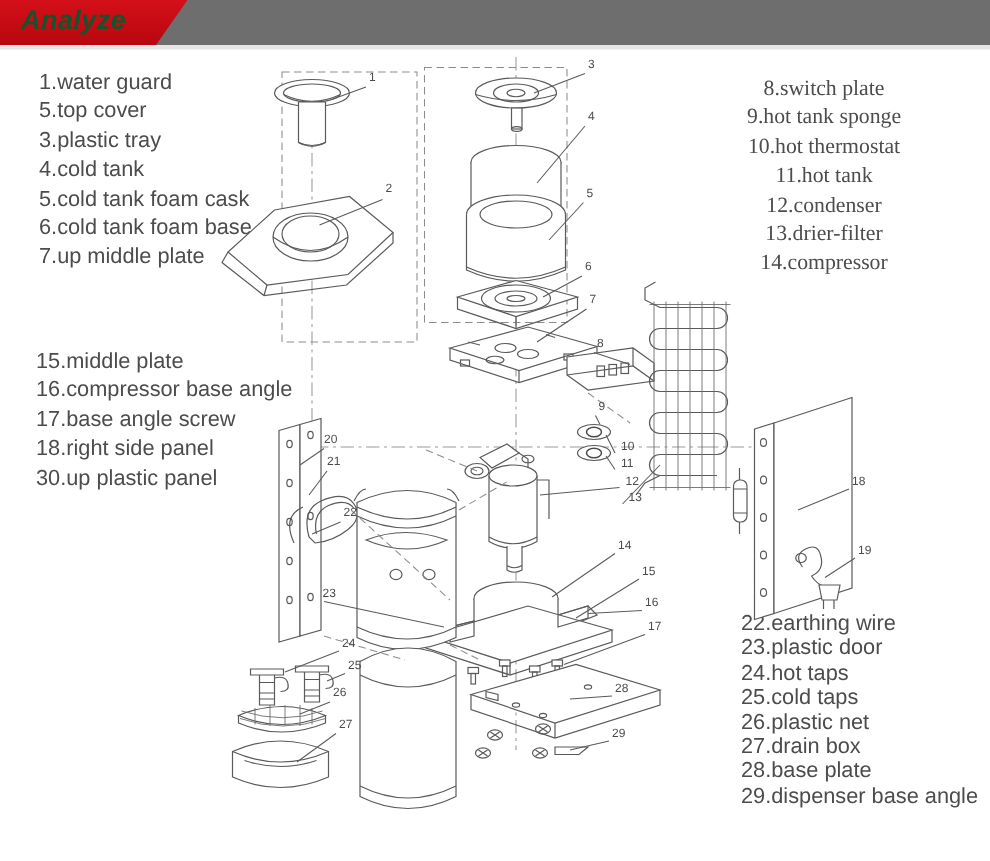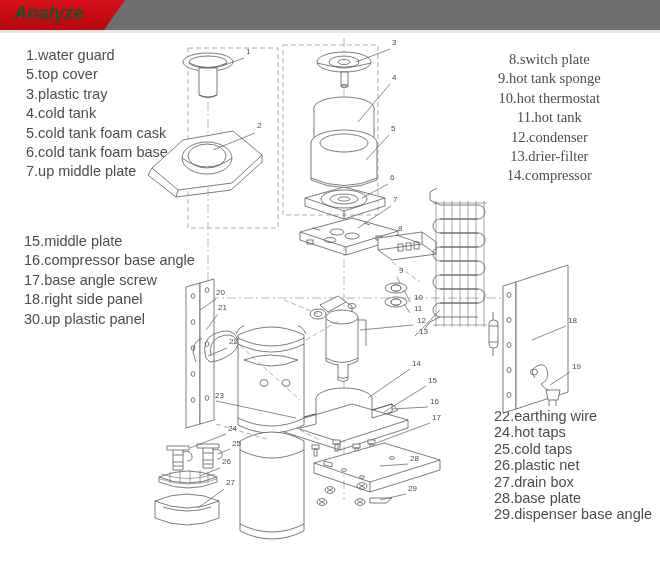--- a/index.html
+++ b/index.html
@@ -98,20 +98,21 @@
 <div class="parts-list" id="list-c">
   <div class="pitem">15.middle plate</div>
   <div class="pitem">16.compressor base angle</div>
   <div class="pitem">17.base angle screw</div>
   <div class="pitem">18.right side panel</div>
   <div class="pitem">30.up plastic panel</div>
 </div>
 
 <div class="parts-list" id="list-d">
   <div class="pitem">22.earthing wire</div>
+  <div class="pitem">23.plastic door</div>
   <div class="pitem">24.hot taps</div>
   <div class="pitem">25.cold taps</div>
   <div class="pitem">26.plastic net</div>
   <div class="pitem">27.drain box</div>
   <div class="pitem">28.base plate</div>
   <div class="pitem">29.dispenser base angle</div>
 </div>
 
 <div id="drawing">
 <svg width="660" height="574" viewBox="0 0 660 574" xmlns="http://www.w3.org/2000/svg">

